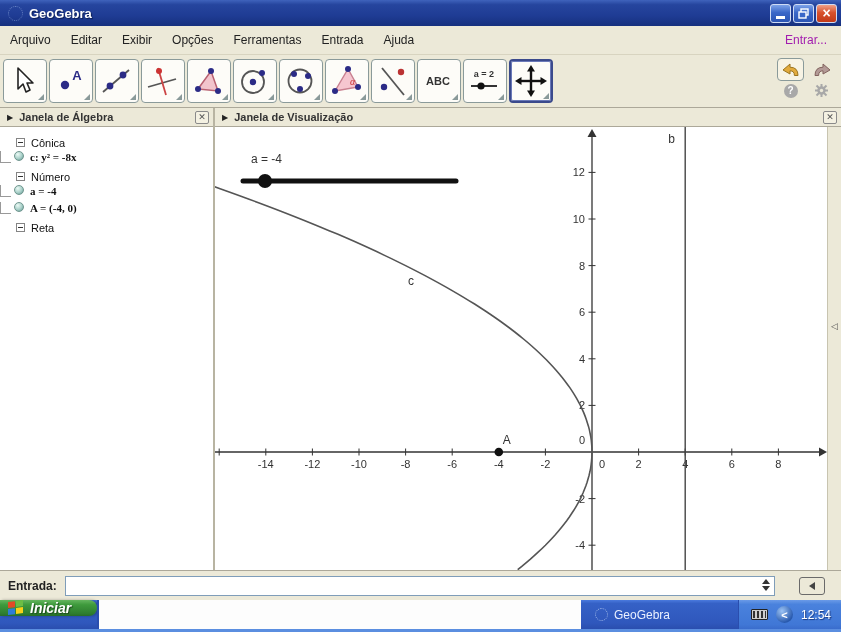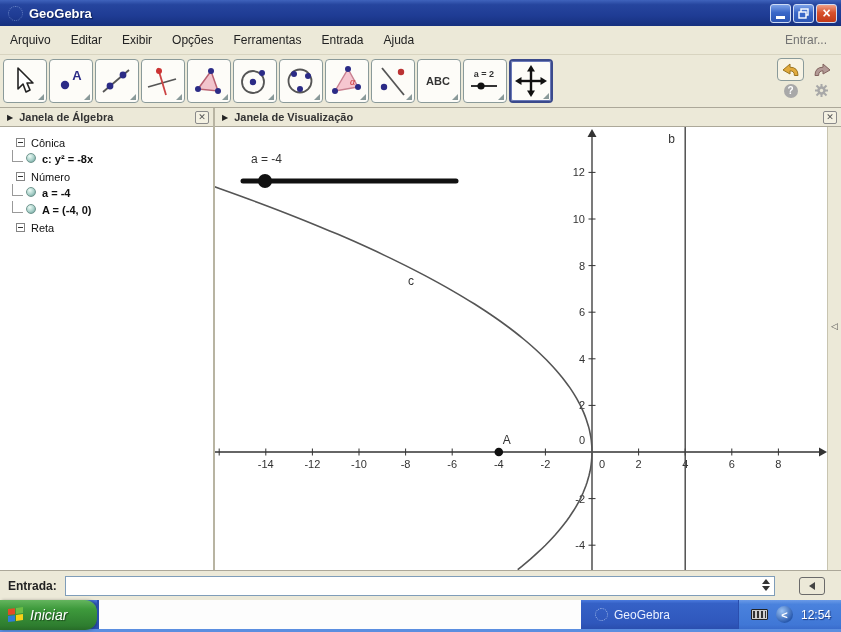--- a/index.html
+++ b/index.html
@@ -18,21 +18,21 @@
   .wbtn{width:21px;height:19px;border-radius:3px;border:1px solid #cfdcf5;color:#fff;
     display:flex;align-items:center;justify-content:center;font-size:12px;line-height:1;
     background:linear-gradient(180deg,#7da2e8,#3a67c8 45%,#2b55b4);padding:0;cursor:default;}
   .wbtn.close{background:linear-gradient(180deg,#f0a088,#d8512c 45%,#c23a18);font-weight:bold;font-size:14px;}
   .wbtn .minbar{display:block;width:9px;height:3px;background:#fff;margin-top:9px;}
 
   
   .menubar{position:absolute;top:26px;left:0;width:841px;height:29px;background:#ECE9D8;
     border-bottom:1px solid #d8d4c0;display:flex;align-items:center;font-size:12px;color:#222;}
   .menu-item{padding:4px 10px;}
-  .menu-right{margin-left:auto;padding-right:14px;color:#737373;}
+  .menu-right{margin-left:auto;padding-right:14px;color:#a21caf;}
 
   
   .toolbar{position:absolute;top:55px;left:0;width:841px;height:53px;background:#ECE9D8;
     border-bottom:1px solid #aca899;display:flex;align-items:flex-start;padding:4px 0 0 3px;}
   .tool{position:relative;width:44px;height:44px;margin-right:2px;background:#fdfcf8;
     border:1px solid #8a9a9a;border-radius:4px;padding:3px;}
   .tool.selected{border:2px solid #3b4a8c;box-shadow:0 0 0 1px #6a79b8 inset;}
   .tool .corner{position:absolute;right:2px;bottom:2px;width:0;height:0;
     border-left:6px solid transparent;border-bottom:6px solid #8a9a9a;}
   .tool svg{display:block;}
@@ -50,21 +50,21 @@
     border-right:2px solid #b8b4a2;}
   .p-header{height:19px;background:#ECE9D8;border-bottom:1px solid #aca899;
     display:flex;align-items:center;font-size:11px;font-weight:bold;color:#333;padding:0 4px;}
   .p-header .tri{font-size:8px;margin:0 6px 0 3px;color:#222;}
   .xbox{margin-left:auto;width:14px;height:13px;border:1px solid #8a8a8a;border-radius:2px;
     background:#f4f1e2;color:#555;font-size:9px;line-height:11px;text-align:center;font-weight:bold;}
   .tree{padding-top:7px;font-size:11px;color:#111;}
   .t-group{height:17px;display:flex;align-items:center;padding-left:16px;gap:6px;}
   .minusbox{width:9px;height:9px;border:1px solid #848484;background:#fff;position:relative;flex:0 0 9px;}
   .minusbox::after{content:"";position:absolute;left:1px;right:1px;top:3px;height:1px;background:#333;}
-  .t-item{height:17px;display:flex;align-items:center;padding-left:12px;}
+  .t-item{height:17px;display:flex;align-items:flex-start;font-family:Liberation Serif, serif;}
   .branch{width:11px;height:12px;border-left:1px solid #999;border-bottom:1px solid #999;margin-bottom:7px;}
   .sphere{width:10px;height:10px;border-radius:50%;margin:0 6px 3px 3px;
     background:radial-gradient(circle at 35% 30%,#ecfbf6,#a8cfc8 55%,#5d938e);border:1px solid #70968f;}
   .t-item .val{font-weight:bold;margin-bottom:2px;}
   .t-group .glabel{margin-bottom:0px;}
 
   .viz-panel{position:absolute;left:215px;top:0;width:626px;height:462px;background:#ECE9D8;}
   .graph-wrap{position:absolute;left:0;top:19px;width:613px;height:443px;background:#fff;
     border-right:1px solid #c8c4b0;}
   .side-strip{position:absolute;right:0;top:19px;width:13px;height:443px;background:#ECE9D8;
@@ -86,24 +86,24 @@
   .spin-down{border-top:5px solid #333;}
   .hist-btn{margin-left:24px;width:26px;height:18px;border:1px solid #6a6a6a;border-radius:3px;
     background:#ece9d8;display:flex;align-items:center;justify-content:center;}
   .hist-btn i{display:block;width:0;height:0;border-top:4px solid transparent;border-bottom:4px solid transparent;
     border-right:6px solid #444;}
 
   
   .taskbar{position:absolute;top:600px;left:0;width:841px;height:32px;
     background:linear-gradient(180deg,#4a7ade 0%,#3561c6 12%,#2f57bc 80%,#2a4eae 100%);
     border-bottom:3px solid #5b8ee0;display:flex;align-items:stretch;}
-  .start-btn{width:97px;height:30px;border-radius:0 12px 12px 0;
+  .start-btn{width:97px;height:16px;border-radius:0 12px 12px 0;
     background:linear-gradient(180deg,#64b55e 0%,#3e9a3c 30%,#2e7d2f 85%,#276c28 100%);
     display:flex;align-items:center;gap:6px;padding-left:8px;color:#fff;
-    font-size:14px;font-weight:normal;font-style:italic;text-shadow:1px 1px 1px #1c4a1d;
+    font-size:14px;font-weight:bold;font-style:italic;text-shadow:1px 1px 1px #1c4a1d;
     box-shadow:2px 0 3px rgba(0,0,0,.3);}
   .flag{width:16px;height:14px;display:grid;grid-template-columns:7px 7px;grid-template-rows:6px 6px;
     gap:1px;transform:skewY(-8deg);}
   .flag i{display:block;}
   .flag i:nth-child(1){background:#e24b26;}
   .flag i:nth-child(2){background:#6cbd45;}
   .flag i:nth-child(3){background:#2e7cd6;}
   .flag i:nth-child(4){background:#f7d117;}
   .tb-empty{width:484px;background:#fdfdfd;border-left:2px solid #2a4eae;margin:0;}
   .task-btn{display:flex;align-items:center;gap:6px;color:#eaf0ff;font-size:12px;

